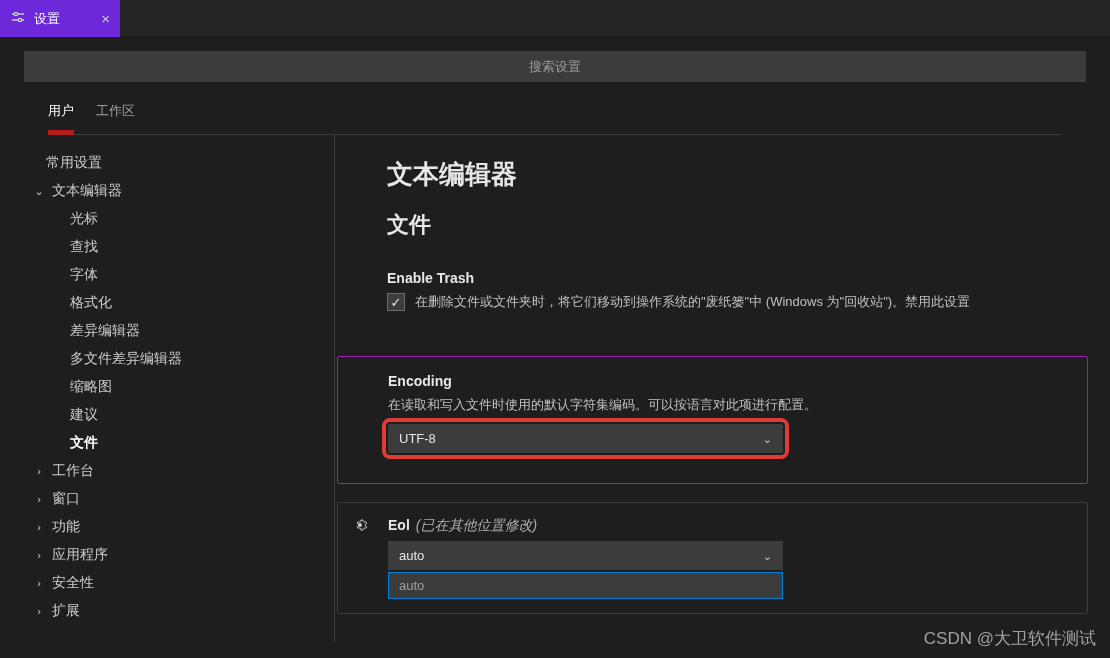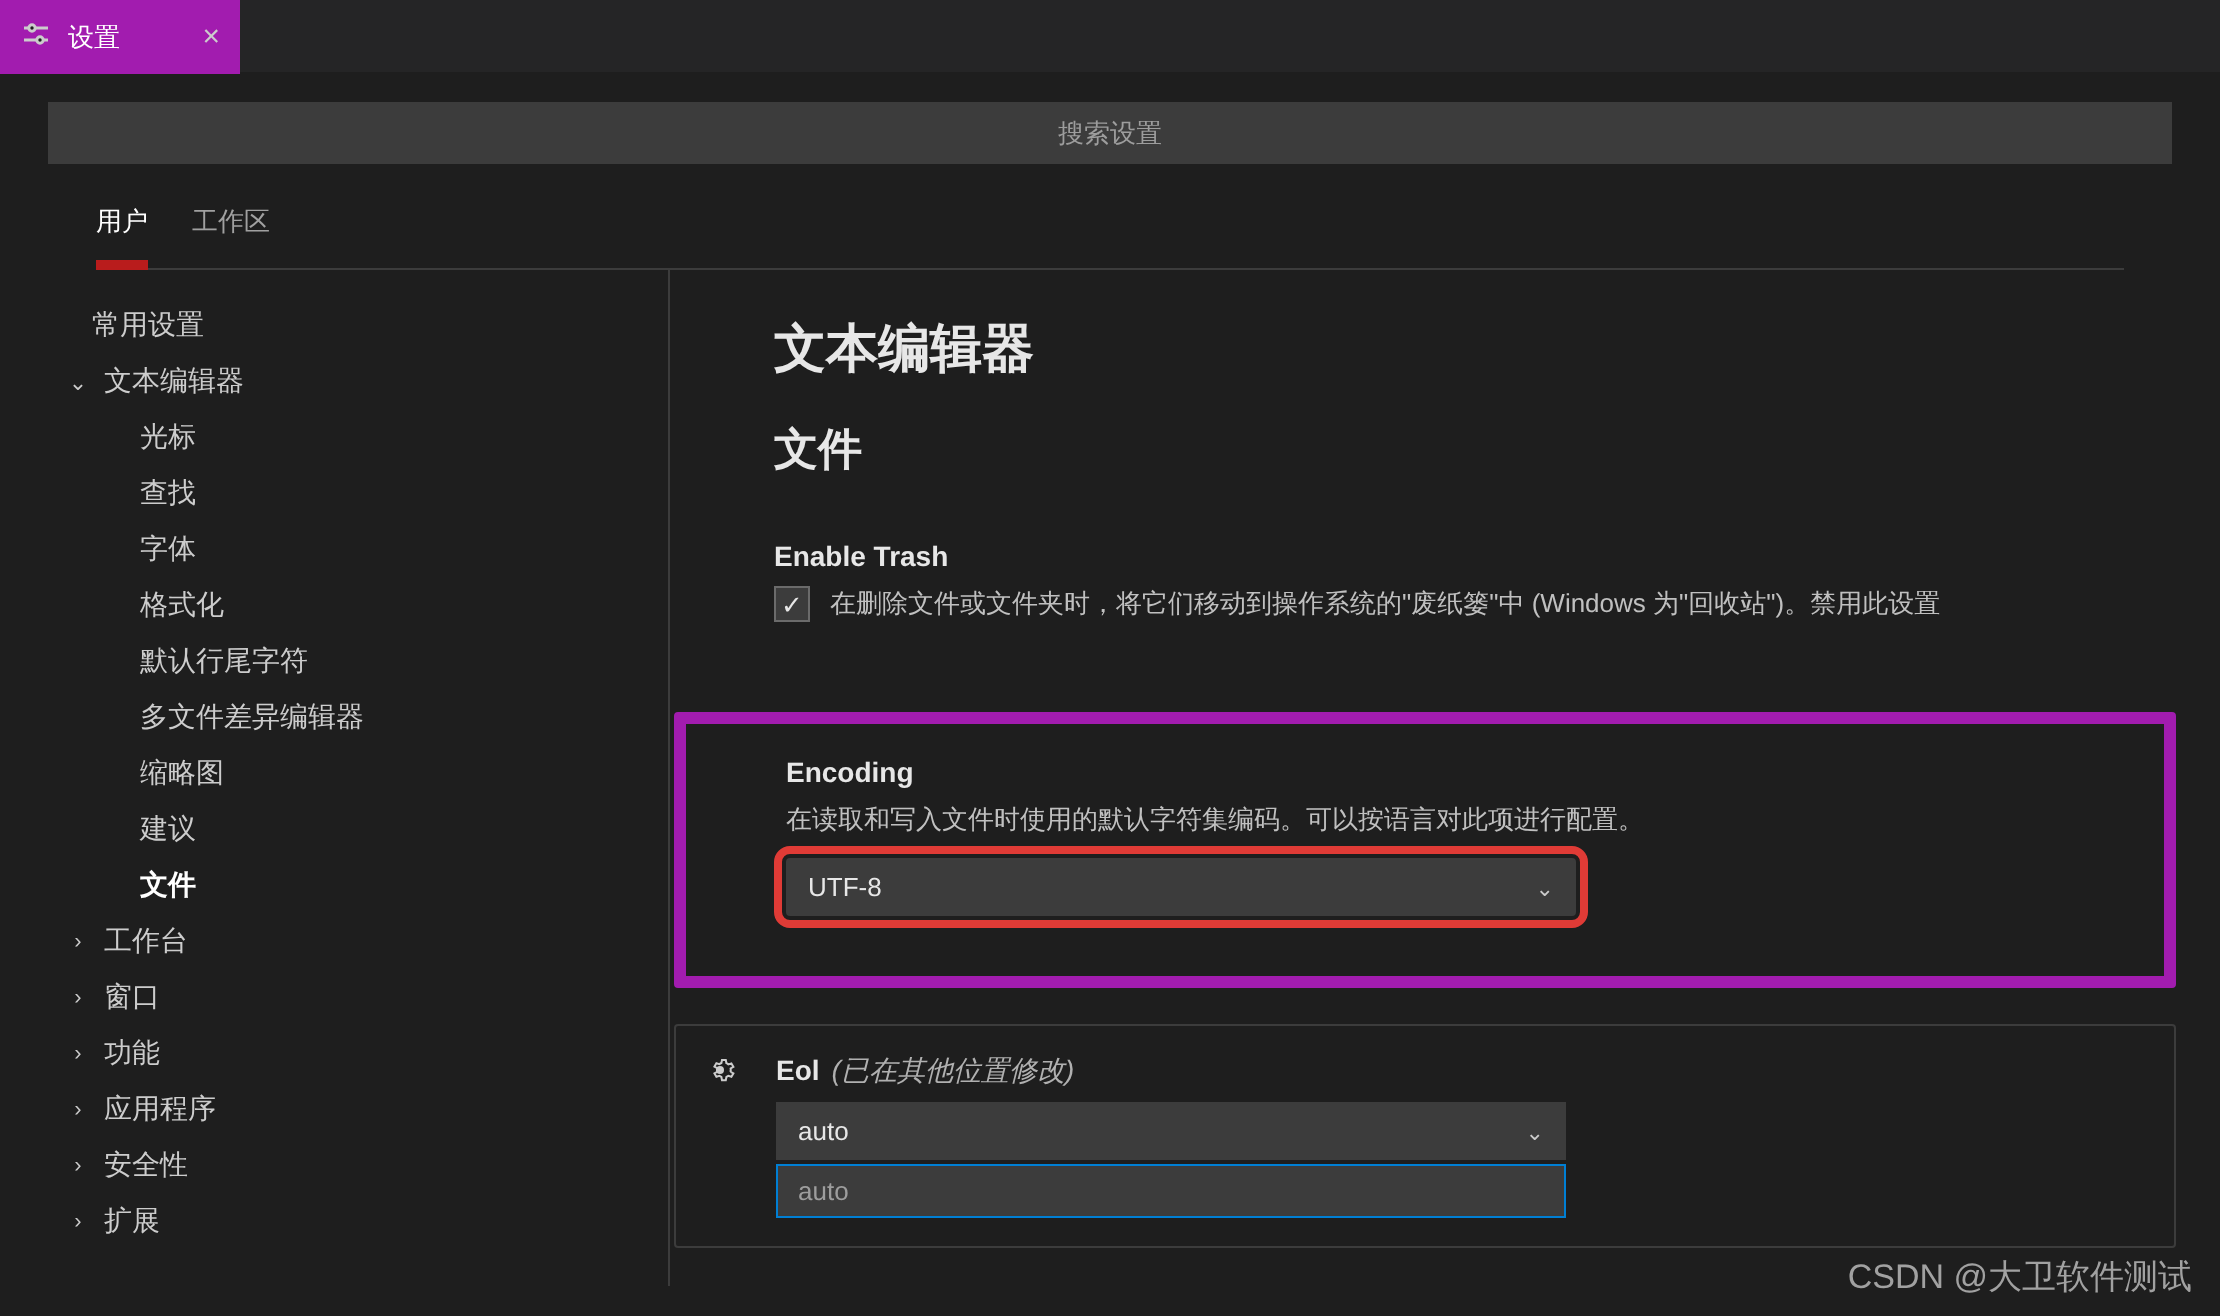--- a/index.html
+++ b/index.html
@@ -12,21 +12,21 @@
   height: 658px;
   overflow: hidden;
 }
 .tab-bar {
   height: 37px;
   background: #252526;
   display: flex;
   align-items: stretch;
 }
 .tab {
-  background: #a21caf;
+  background: #6d28d9;
   display: flex;
   align-items: center;
   padding: 0 10px;
   gap: 8px;
   min-width: 120px;
 }
 .tab .icon { font-size: 14px; color: #cccccc; }
 .tab .label { color: #ffffff; font-size: 13px; }
 .tab .close { color: #cccccc; margin-left: auto; cursor: pointer; font-size: 15px; }
 .tab-rest { flex: 1; background: #252526; border-bottom: 1px solid #1e1e1e; }
@@ -138,21 +138,21 @@
 .dropdown-item {
   width: 395px;
   background: #3c3c3c;
   border: 1px solid #007fd4;
   padding: 5px 10px;
   font-size: 13px;
   color: #9d9d9d;
   margin-top: 2px;
 }
 .encoding-block {
-  border: 6px solid #a21caf;
+  border: 1px solid #a21caf;
   border-radius: 2px;
   padding: 16px 16px 30px 0;
   margin-bottom: 18px;
   position: relative;
   left: -50px;
   padding-left: 50px;
   width: calc(100% + 28px);
 }
 .eol-block {
   border: 1px solid #3c3c3c;
@@ -224,21 +224,21 @@
     <div class="toc-row level-1">
         <span>查找</span>
       </div>
     <div class="toc-row level-1">
         <span>字体</span>
       </div>
     <div class="toc-row level-1">
         <span>格式化</span>
       </div>
     <div class="toc-row level-1">
-        <span>默认行尾字符</span>
+        <span>差异编辑器</span>
       </div>
     <div class="toc-row level-1">
         <span>多文件差异编辑器</span>
       </div>
     <div class="toc-row level-1">
         <span>缩略图</span>
       </div>
     <div class="toc-row level-1">
         <span>建议</span>
       </div>

